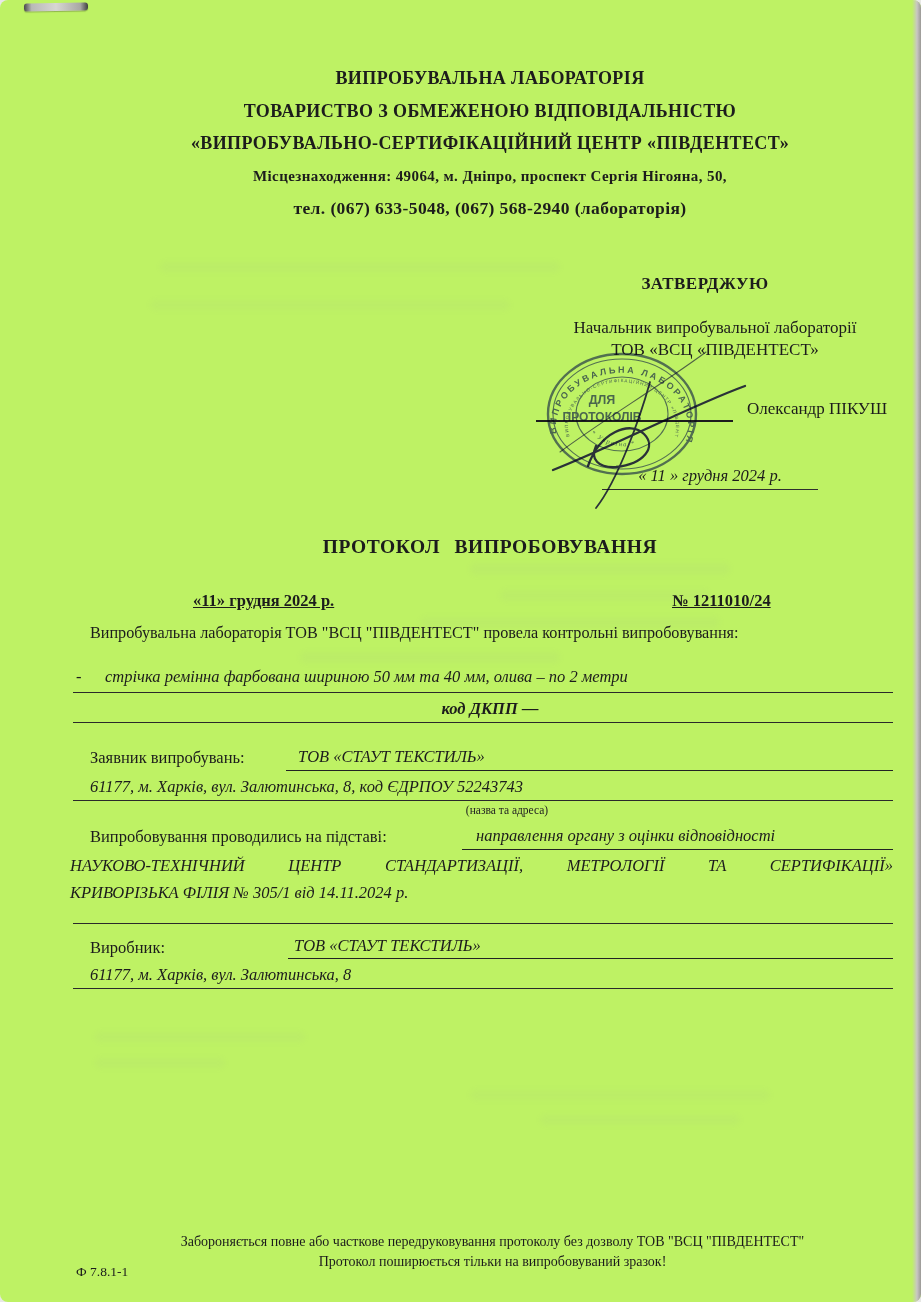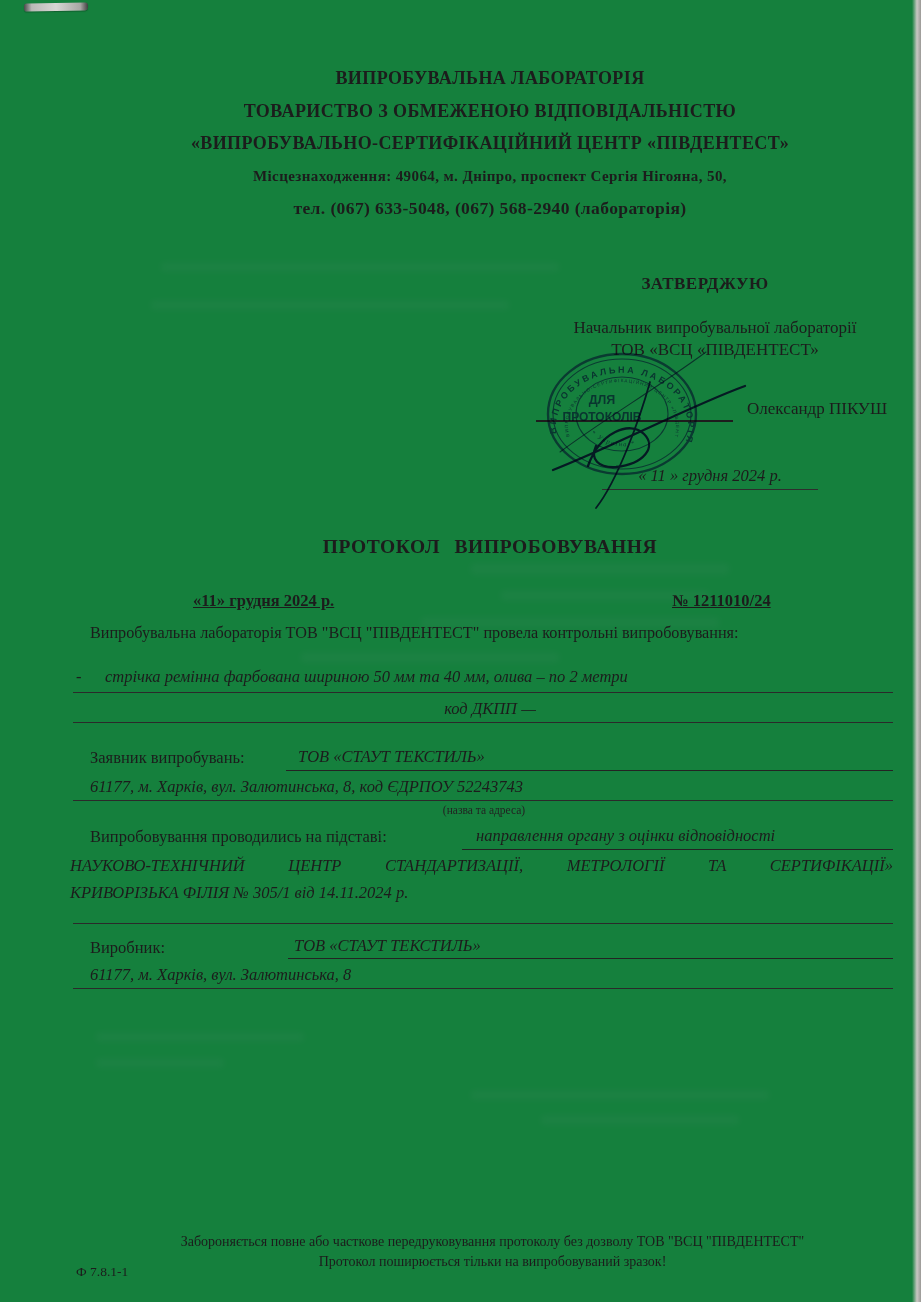--- a/index.html
+++ b/index.html
@@ -1,39 +1,40 @@
 <!DOCTYPE html>
 <html lang="uk"><head>
 <meta charset="utf-8">
 <style>
   html,body{margin:0;padding:0;background:#e8e8e6;}
   .page{
     position:relative;
     width:921px;height:1302px;
-    background:#15803d;
+    background:#bef264;
     font-family:"Liberation Serif","DejaVu Serif",serif;
     color:#1c1c1c;
     overflow:hidden;
+    border-radius:8px;
   }
   
   .staple{
     position:absolute;left:24px;top:3px;width:64px;height:8px;
     background:linear-gradient(to right,#4a4a4a,#b9b9b7 12%,#d7d6d3 50%,#a8a7a4 88%,#3f3f3f);
     border-radius:3px;transform:rotate(-1.2deg);
     box-shadow:0 1px 1px rgba(0,0,0,.25);z-index:6;
   }
   .edge-strip{
     position:absolute;right:0;top:0;width:9px;height:1302px;z-index:6;
     background:linear-gradient(to right,rgba(170,168,164,0),#c9c7c3 55%,#9b9996);
   }
   .smudge{position:absolute;background:#8e96a3;opacity:.055;filter:blur(3px);border-radius:5px;z-index:0;}
   
   .abs{position:absolute;z-index:1;}
   .center{text-align:center;}
-  .b{font-weight:normal;}
+  .b{font-weight:bold;}
   .header-line{font-weight:bold;font-size:18px;line-height:32.6px;letter-spacing:.4px;}
   .approve{font-weight:bold;font-size:17px;letter-spacing:.5px;}
   .app-line{font-size:17px;}
   .sig-name{font-size:17px;text-align:right;}
   .sig-rule{position:absolute;border-top:2px solid #1d1d1d;z-index:1;}
   .app-date{font-style:italic;font-size:16.5px;border-bottom:1.7px solid #2e2e2e;padding-bottom:3px;}
   .doc-title{font-weight:bold;font-size:19.5px;word-spacing:9px;letter-spacing:.6px;}
   .row-bold{font-weight:bold;font-size:16.5px;text-decoration:underline;}
   .body-text{font-size:16.2px;}
   .label{font-size:16.5px;}
@@ -129,21 +130,21 @@
 
   <div class="abs center value b" style="left:85px;top:699px;width:810px">код ДКПП —</div>
   <div class="rule" style="left:73px;top:722px;width:820px"></div>
 
   <div class="abs label" style="left:90px;top:748px">Заявник випробувань:</div>
   <div class="underfield" style="left:286px;top:747px;width:607px;height:23px">
     <span class="value" style="padding-left:12px">ТОВ «СТАУТ ТЕКСТИЛЬ»</span>
   </div>
   <div class="abs value" style="left:90px;top:777px">61177, м. Харків, вул. Залютинська, 8, код ЄДРПОУ 52243743</div>
   <div class="rule" style="left:73px;top:800px;width:820px"></div>
-  <div class="abs center caption" style="left:79px;top:804px;width:810px">(назва та адреса)</div>
+  <div class="abs center caption" style="left:102px;top:804px;width:810px">(назва та адреса)</div>
 
   <div class="abs label" style="left:90px;top:827px">Випробовування проводились на підставі:</div>
   <div class="underfield" style="left:462px;top:826px;width:431px;height:23px">
     <span class="value" style="padding-left:14px">направлення органу з оцінки відповідності</span>
   </div>
   <div class="abs" style="left:70px;top:852px;width:823px">
     <div class="detail-line jline">НАУКОВО-ТЕХНІЧНИЙ ЦЕНТР СТАНДАРТИЗАЦІЇ, МЕТРОЛОГІЇ ТА СЕРТИФІКАЦІЇ»</div>
     <div class="detail-line">КРИВОРІЗЬКА ФІЛІЯ № 305/1 від 14.11.2024 р.</div>
   </div>
   <div class="rule" style="left:73px;top:923px;width:820px"></div>

